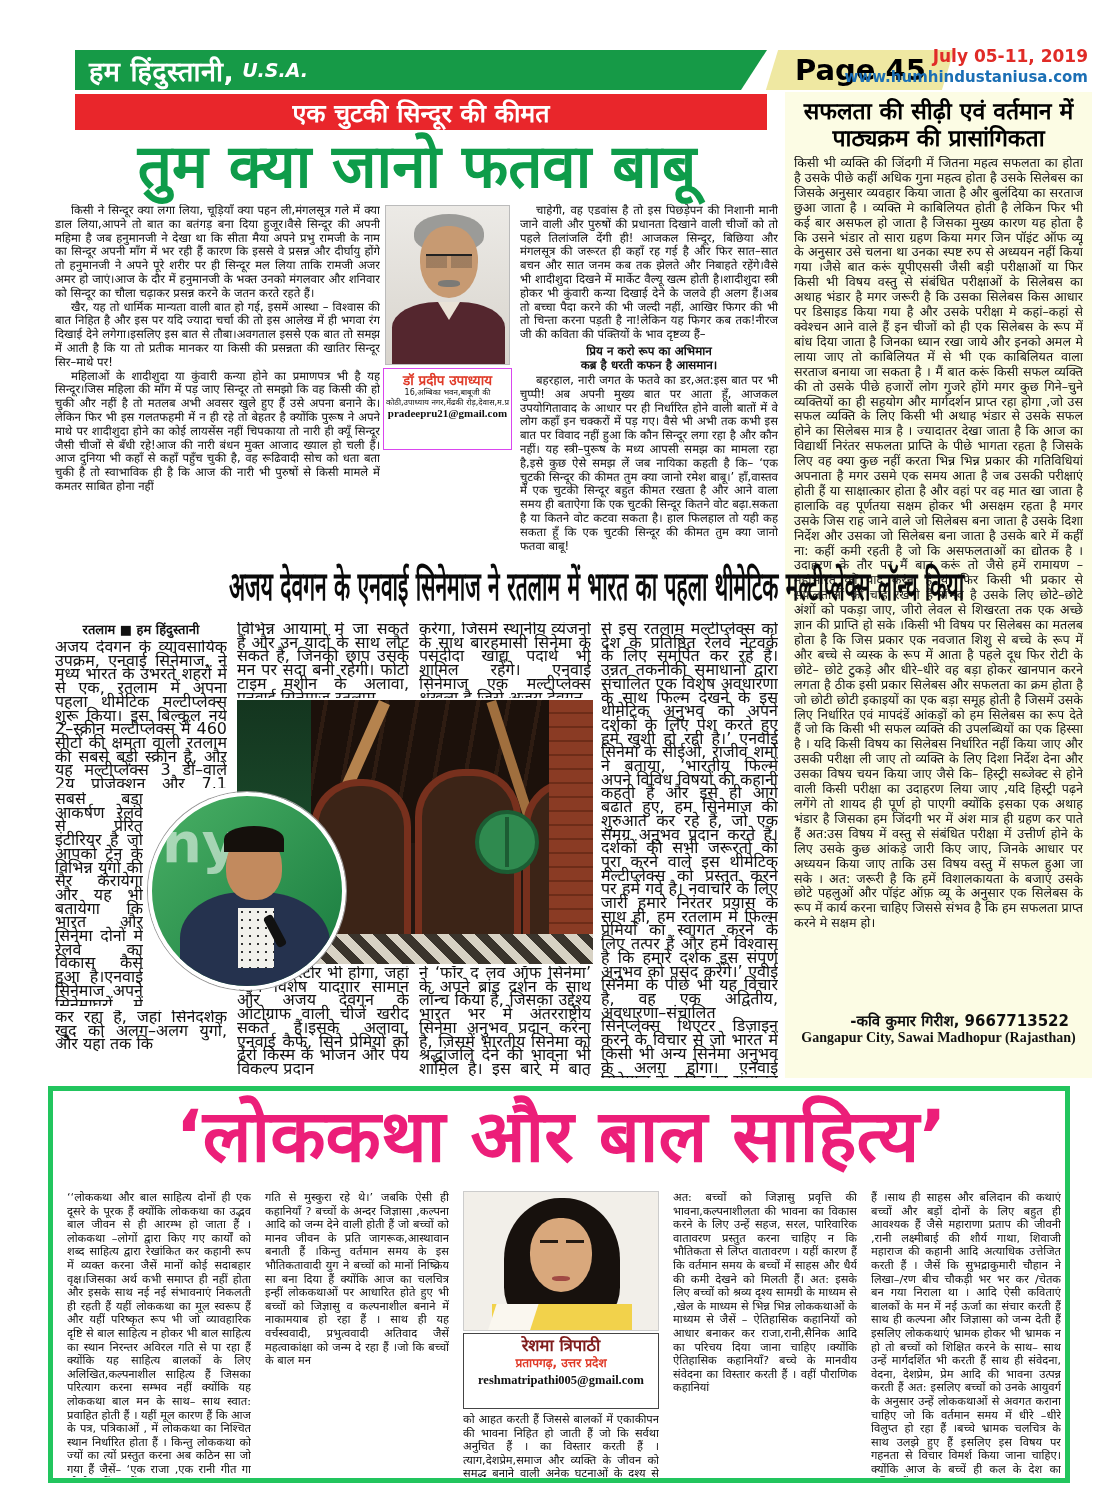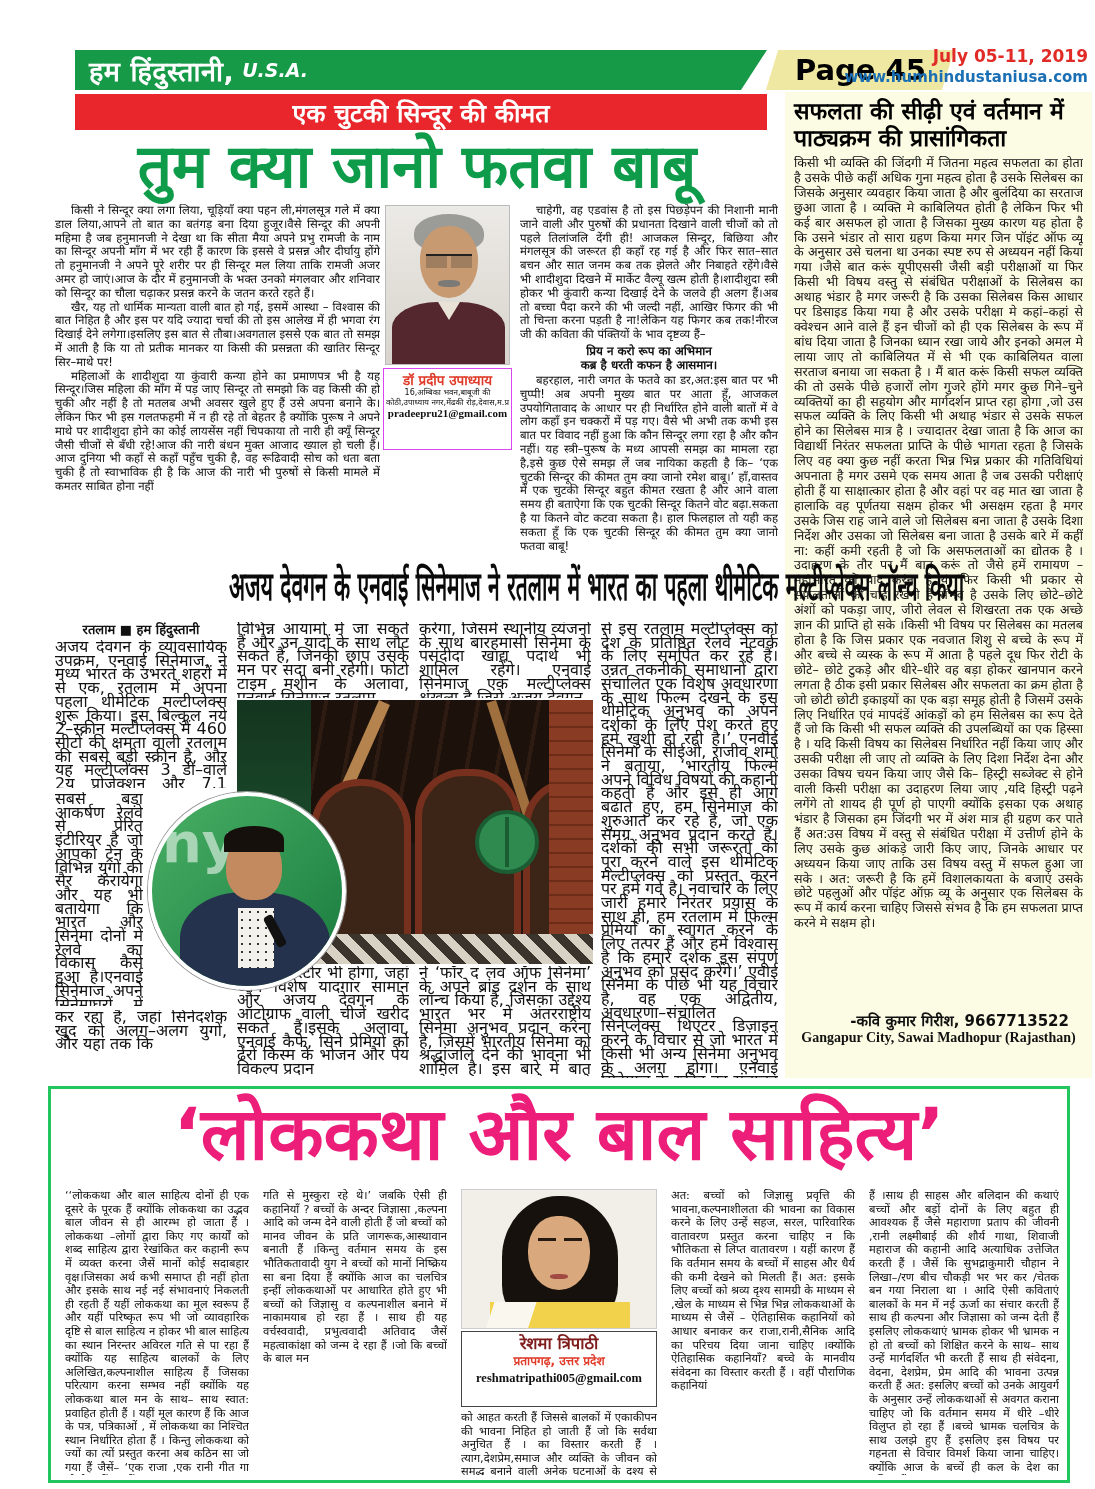--- a/index.html
+++ b/index.html
@@ -38,21 +38,21 @@
   .dp-mo{position:absolute;left:52px;top:74px;width:22px;height:7px;background:#7b7a76;border-radius:40%;}
   .dp-shirt{position:absolute;left:6px;top:96px;width:113px;height:64px;background:#54262e;border-radius:40% 40% 0 0;}
   .dp-collar{position:absolute;left:52px;top:96px;width:22px;height:18px;background:#e9e2d6;clip-path:polygon(0 0,100% 0,50% 100%);}
   .s-caption{left:383px;top:368px;width:129px;height:82px;border:1px solid #d946ef;background:#fff;text-align:center;
              padding-top:3px;box-sizing:border-box;}
   .cap-name{color:#e03a28;font-weight:bold;font-size:13.5px;line-height:16px;}
   .cap-addr{font-size:8px;line-height:9.6px;color:#111;}
   .cap-mail{font-size:11px;font-weight:bold;font-family:"Liberation Serif","DejaVu Serif",serif;}
   
   .safalta{left:785px;top:92px;width:307px;height:986px;background:#fcfce4;box-sizing:border-box;padding:6px 9px;}
-  .saf-h{font-weight:bold;font-size:23px;line-height:27px;color:#000;}
+  .saf-h{font-weight:bold;font-size:23px;line-height:27px;text-align:center;color:#000;}
   .saf-body{font-size:12.6px;line-height:14.9px;text-align:justify;height:854px;overflow:hidden;margin-top:4px;}
   .saf-author{font-weight:bold;font-size:15px;text-align:right;padding-right:14px;}
   .saf-loc{font-weight:bold;font-size:14px;text-align:center;font-family:"Liberation Serif","DejaVu Serif",serif;}
   
   .ny-head{left:55px;top:560px;width:735px;height:54px;font-weight:bold;font-size:40px;line-height:52px;color:#0a0a0a;text-align:center;}
   .ny-byline{left:57px;top:620px;width:168px;text-align:center;font-weight:bold;font-size:13px;}
   .ny-col{font-size:16px;line-height:13.7px;text-align:justify;overflow:hidden;}
   .ny-photo{left:237px;top:700px;width:356px;height:264px;background:#241610;overflow:hidden;}
   .np-ceil{position:absolute;left:0;top:0;width:100%;height:54%;
            background:repeating-linear-gradient(100deg,#1c110b 0 26px,#2e1c12 26px 30px),#1c110b;}
@@ -73,21 +73,21 @@
   .ny-circle{left:148px;top:792px;width:190px;height:190px;border-radius:50%;overflow:hidden;
              border:4px solid #fff;box-shadow:0 0 0 1px #999;background:linear-gradient(135deg,#49b065,#187a3e);z-index:5;}
   .nc-ny{position:absolute;left:10px;top:14px;color:rgba(255,255,255,.55);font-weight:bold;font-size:56px;}
   .nc-body{position:absolute;left:28px;top:96px;width:150px;height:110px;background:#25324e;border-radius:42% 46% 0 0;}
   .nc-shirt{position:absolute;left:86px;top:112px;width:36px;height:60px;background:#f2f1ec;
             background-image:radial-gradient(#333 1px,transparent 1.4px);background-size:8px 8px;}
   .nc-head{position:absolute;left:74px;top:38px;width:56px;height:66px;background:#c28a5e;border-radius:48% 48% 44% 44%;}
   .nc-hair{position:absolute;left:72px;top:30px;width:60px;height:26px;background:#15100c;border-radius:50% 50% 0 0;}
   .nc-mic{position:absolute;left:118px;top:118px;width:10px;height:34px;background:#111;transform:rotate(-28deg);border-radius:4px;}
   
-  .lok-box{left:48px;top:1086px;width:1022px;height:397px;border:3px solid #22c55e;box-sizing:border-box;}
+  .lok-box{left:48px;top:1086px;width:1022px;height:397px;border:5px solid #22c55e;box-sizing:border-box;}
   .lok-head{position:absolute;left:6px;top:4px;width:1004px;height:86px;color:#ec1e79;font-weight:bold;
             font-size:72px;line-height:82px;text-align:center;}
   .lok-col{position:absolute;top:100px;height:286px;font-size:11.3px;line-height:13.6px;text-align:justify;overflow:hidden;}
   .lk-photo{position:absolute;left:410px;top:100px;width:196px;height:140px;background:#f2efe9;overflow:hidden;border:1px solid #ccc;box-sizing:border-box;}
   .rt-hair{position:absolute;left:40px;top:6px;width:116px;height:128px;background:#17110d;border-radius:48% 48% 30% 30%;}
   .rt-face{position:absolute;left:66px;top:26px;width:62px;height:74px;background:#d9a87c;border-radius:48% 48% 52% 52%;}
   .rt-brow{position:absolute;left:76px;top:48px;width:44px;height:3px;background:#241a12;
            background:linear-gradient(90deg,#241a12 40%,transparent 40%,transparent 60%,#241a12 60%);}
   .rt-lip{position:absolute;left:88px;top:84px;width:18px;height:5px;background:#a14a44;border-radius:40%;}
   .rt-top{position:absolute;left:28px;top:112px;width:140px;height:28px;background:#f2d24b;}

